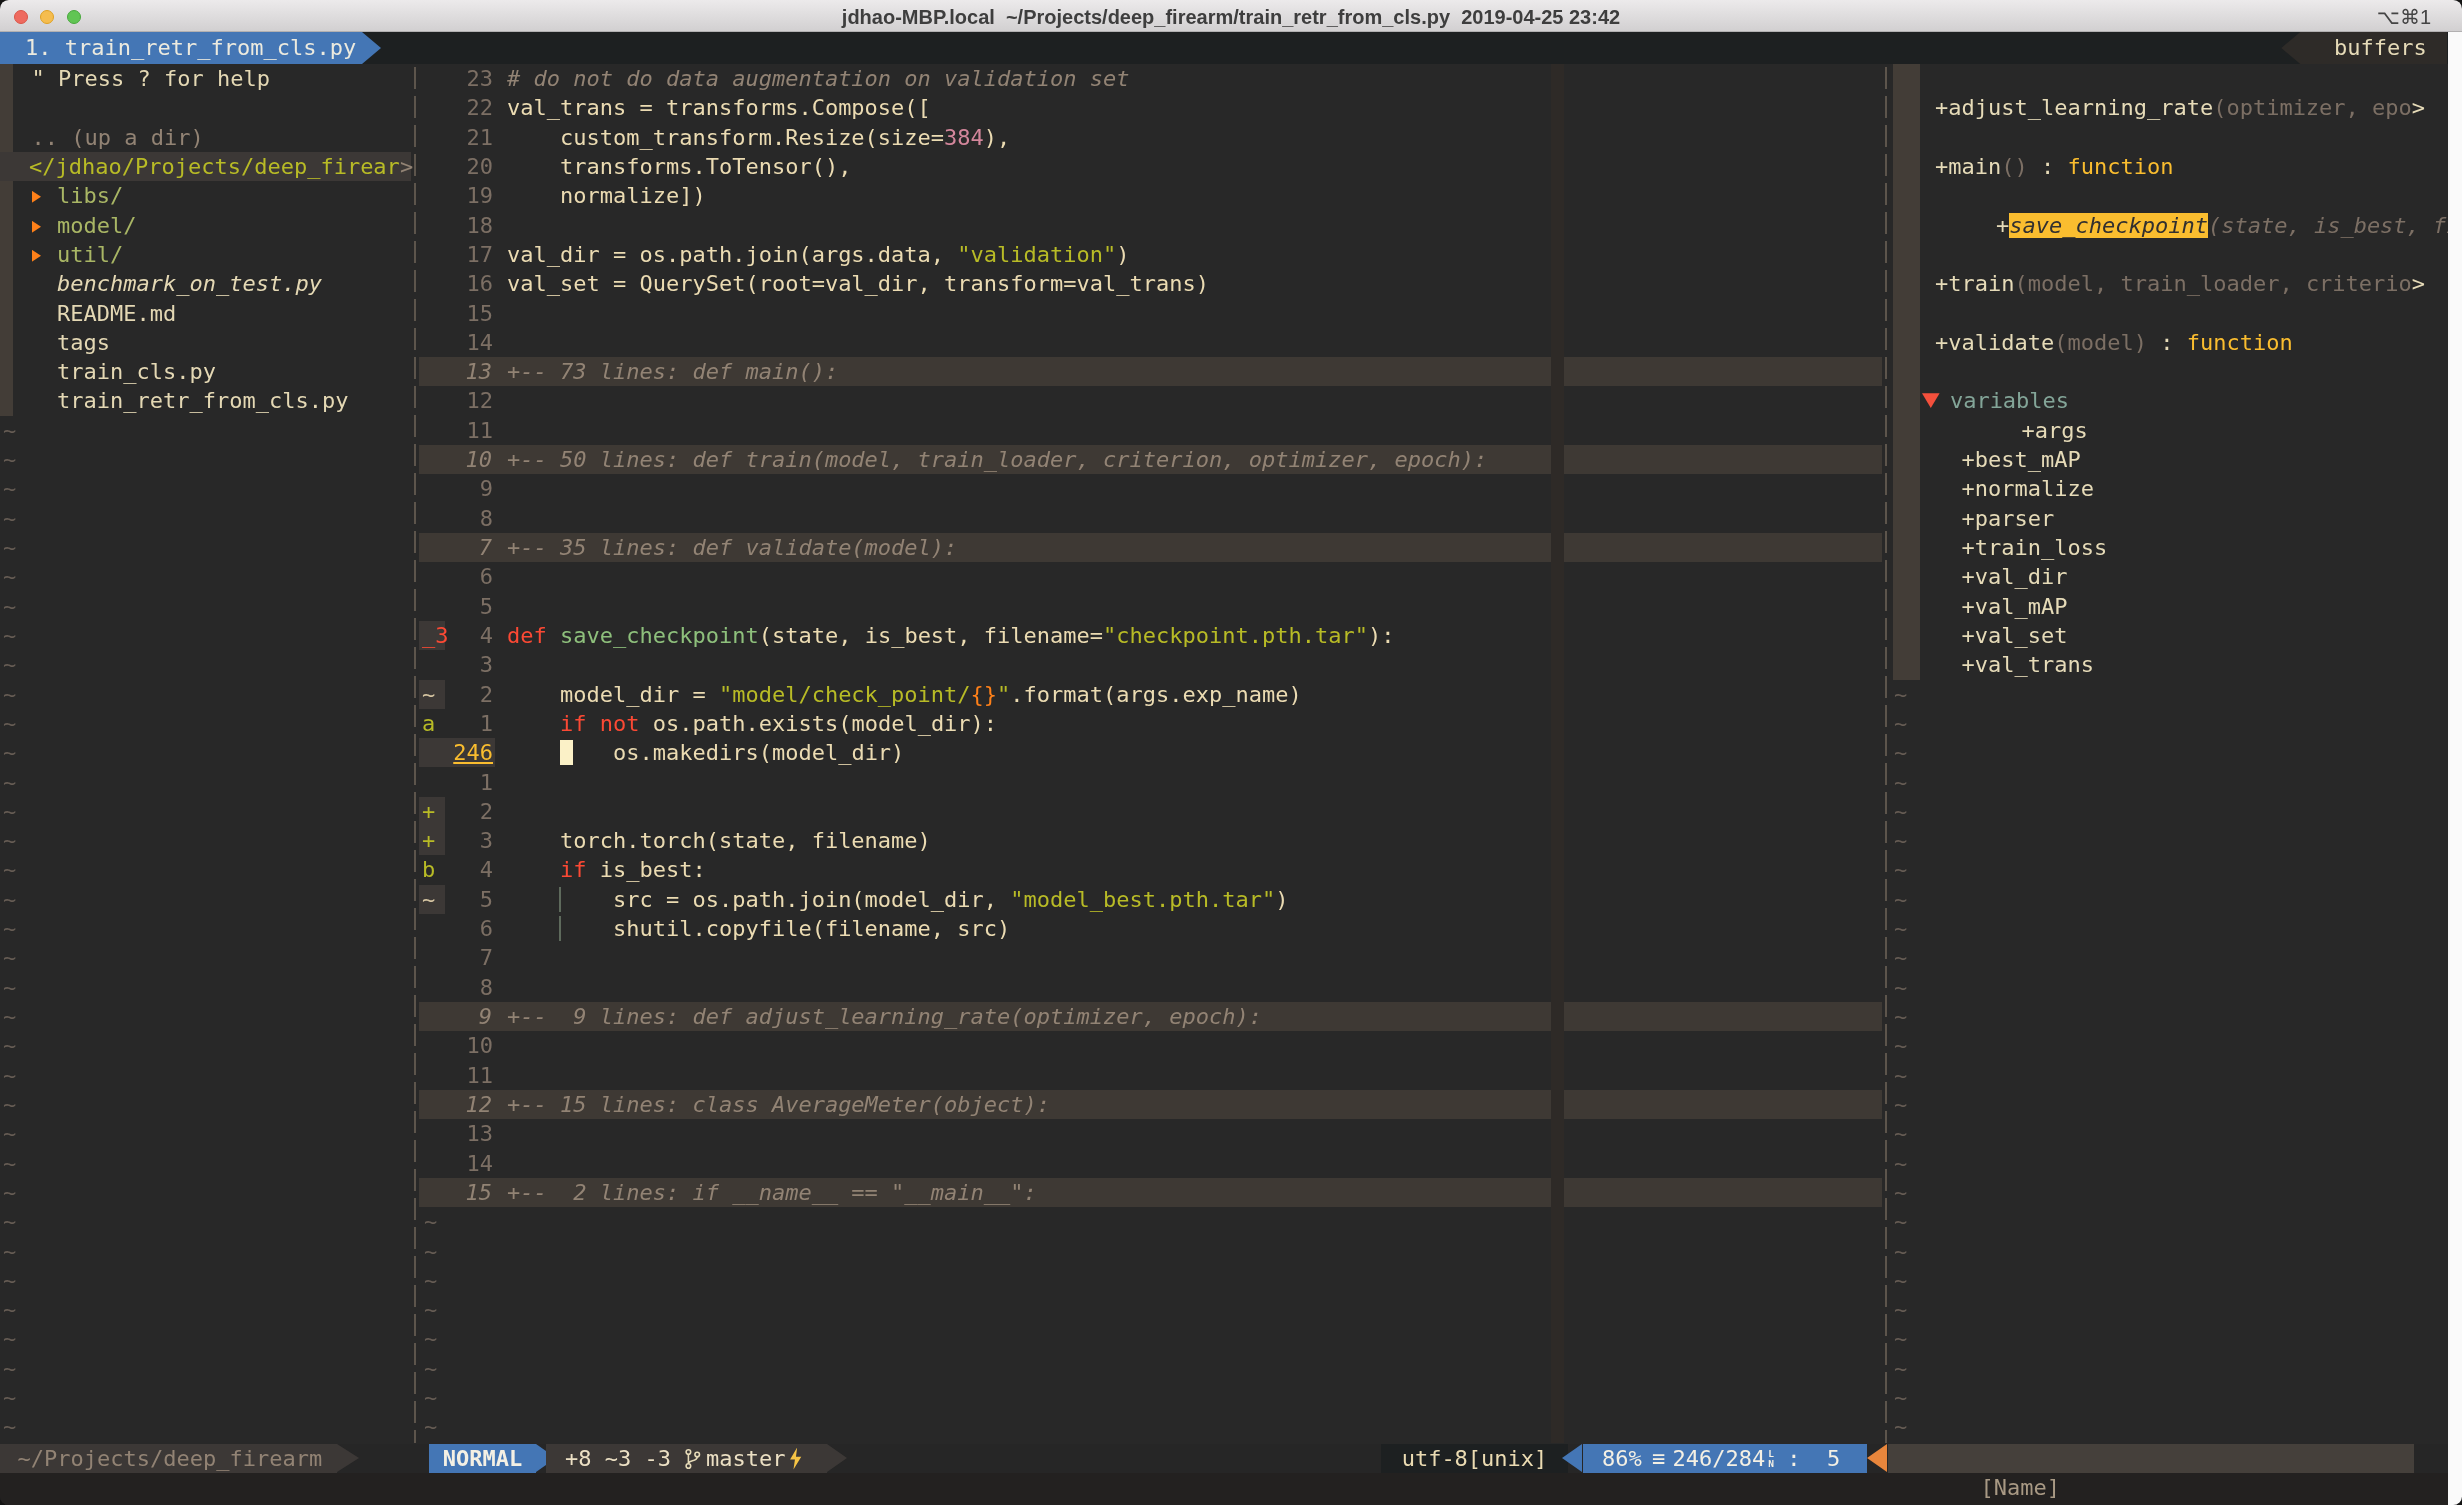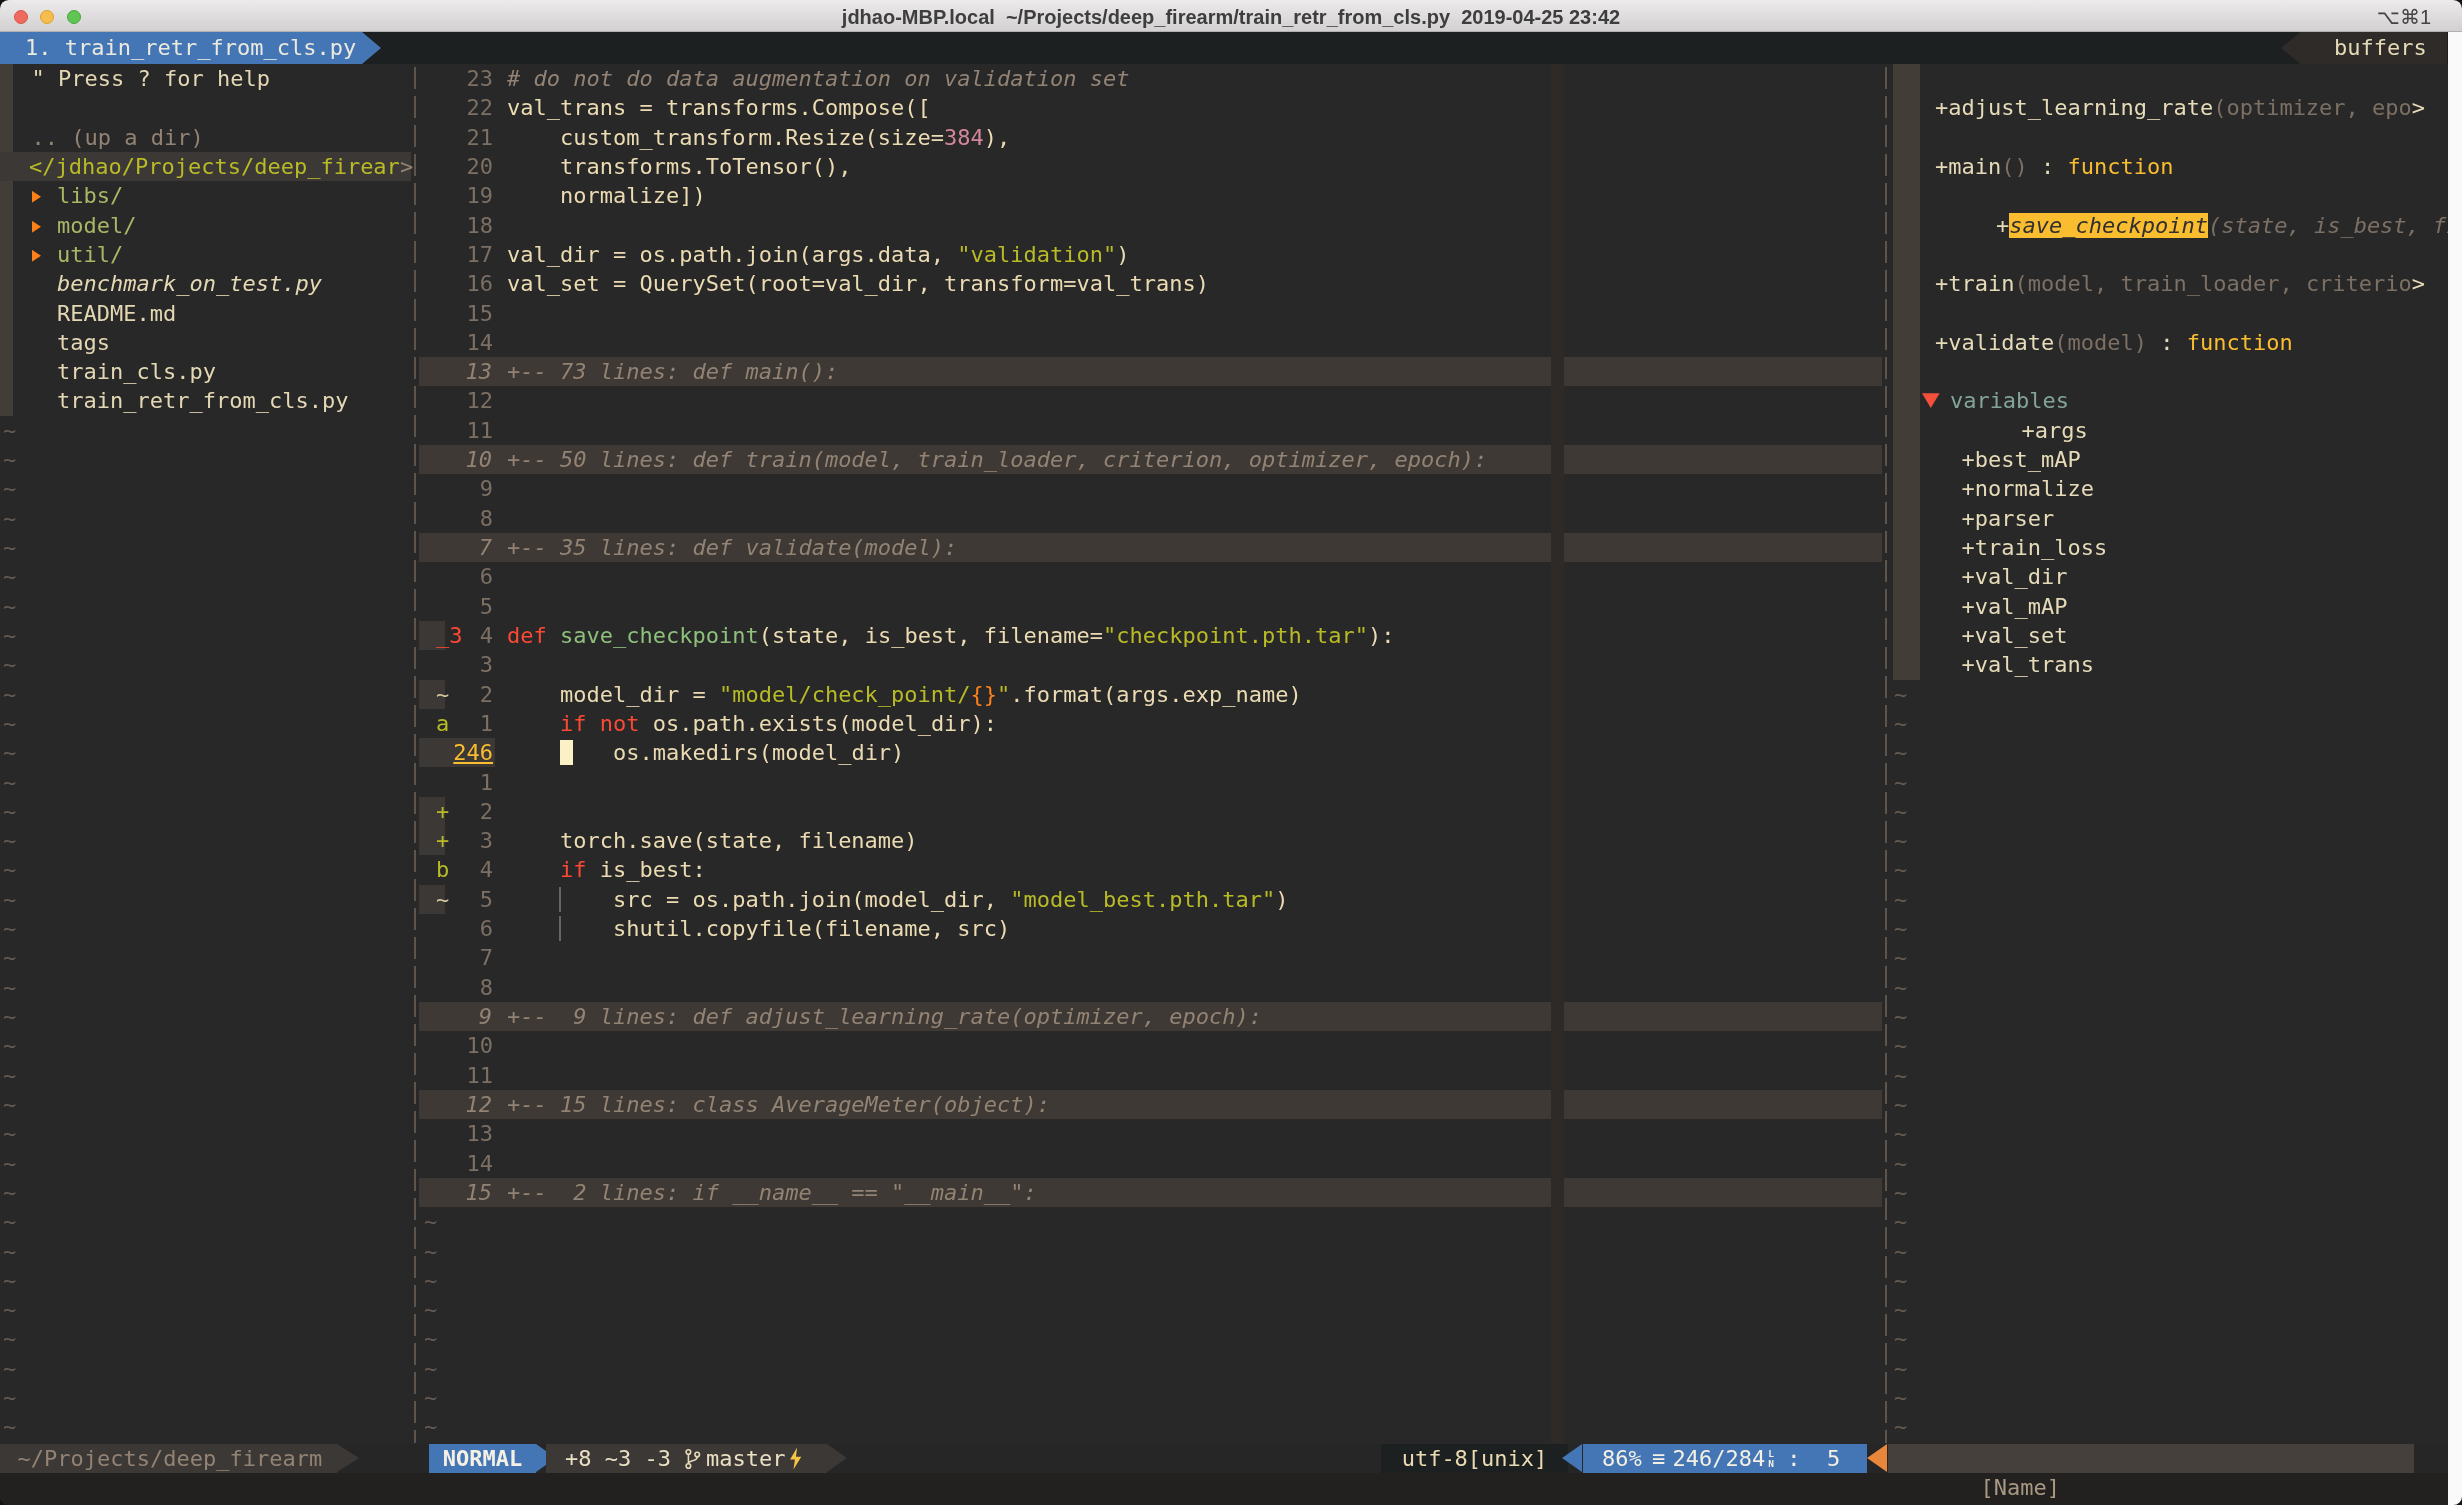--- a/index.html
+++ b/index.html
@@ -35,21 +35,21 @@
   .vsep::before{content:"";position:absolute;left:2.9px;top:2.9px;bottom:0;width:2.2px;
     background:repeating-linear-gradient(to bottom,var(--separator) 0 22px,transparent 22px 29px);}
   .strip{position:absolute;top:0;background:var(--strip);}
   .colorcolumn{position:absolute;left:1551px;top:0;width:13px;height:100%;background:#2e2a27;z-index:5;}
 
   .row{position:absolute;height:29px;line-height:29px;white-space:pre;}
   .tilde{color:#665c54;}
   .ln{position:absolute;left:446px;width:47px;height:29px;line-height:29px;text-align:right;color:var(--line-nr);white-space:pre;}
   .ln-cur{color:var(--yellow);z-index:4;}
   .cursor-numbg{position:absolute;left:419px;width:76px;height:29px;background:var(--panel);}
-  .sign{position:absolute;left:419px;width:26px;height:29px;line-height:29px;padding-left:17px;}
+  .sign{position:absolute;left:419px;width:26px;height:29px;line-height:29px;padding-left:3px;}
   .bgon{background:var(--panel);}
   .sg-add{color:var(--green);} .sg-mod{color:var(--cream);} .sg-del{color:var(--red);} .sg-mark{color:var(--green);}
   .codetext{left:507px;z-index:6;}
   .guide{position:absolute;left:559px;width:2.2px;height:25px;background:#5e6a5c;}
   .fold-bar{position:absolute;left:419px;width:1463px;height:29px;line-height:29px;background:var(--fold-bg);color:var(--comment);font-style:italic;white-space:pre;}
   .fold-num{position:absolute;left:26px;width:47px;text-align:right;display:inline-block;}
   .fold-text{position:absolute;left:88px;}
 
   .s-c{color:var(--fg);} .s-cm{color:var(--comment);font-style:italic;}
   .s-kw{color:var(--red);} .s-fn{color:var(--aqua);} .s-str{color:var(--green);}
@@ -160,21 +160,21 @@
       <div class="row codetext" style="top: 645px;"><span class="s-c">    </span><span class="s-kw">if</span><span class="s-c"> </span><span class="s-kw">not</span><span class="s-c"> os.path.exists(model_dir):</span></div>
       <div class="cursor-numbg" style="top: 674px;"></div>
       <div class="ln ln-cur" style="top: 674px; text-decoration: underline;">246</div>
       <div class="row codetext" style="top: 674px;"><span class="s-c">    </span><span class="s-cur"> </span><span class="s-c">   os.makedirs(model_dir)</span></div>
       <div class="ln" style="top: 704px;">1</div>
       <div class="row codetext" style="top: 704px;"></div>
       <div class="sign sg-add bgon" style="top: 733px;">+</div>
       <div class="ln" style="top: 733px;">2</div>
       <div class="sign sg-add bgon" style="top: 762px;">+</div>
       <div class="ln" style="top: 762px;">3</div>
-      <div class="row codetext" style="top: 762px;"><span class="s-c">    torch.save(state, filename)</span></div>
+      <div class="row codetext" style="top: 762px;"><span class="s-c">    torch.torch(state, filename)</span></div>
       <div class="sign sg-mark" style="top: 791px;">b</div>
       <div class="ln" style="top: 791px;">4</div>
       <div class="row codetext" style="top: 791px;"><span class="s-c">    </span><span class="s-kw">if</span><span class="s-c"> is_best:</span></div>
       <div class="sign sg-mod bgon" style="top: 821px;">~</div>
       <div class="ln" style="top: 821px;">5</div>
       <div class="row codetext" style="top: 821px;"><span class="s-c">        src = os.path.join(model_dir, </span><span class="s-str">"model_best.pth.tar"</span><span class="s-c">)</span></div>
       <div class="guide" style="top: 823px;"></div>
       <div class="ln" style="top: 850px;">6</div>
       <div class="row codetext" style="top: 850px;"><span class="s-c">        shutil.copyfile(filename, src)</span></div>
       <div class="guide" style="top: 852px;"></div>

